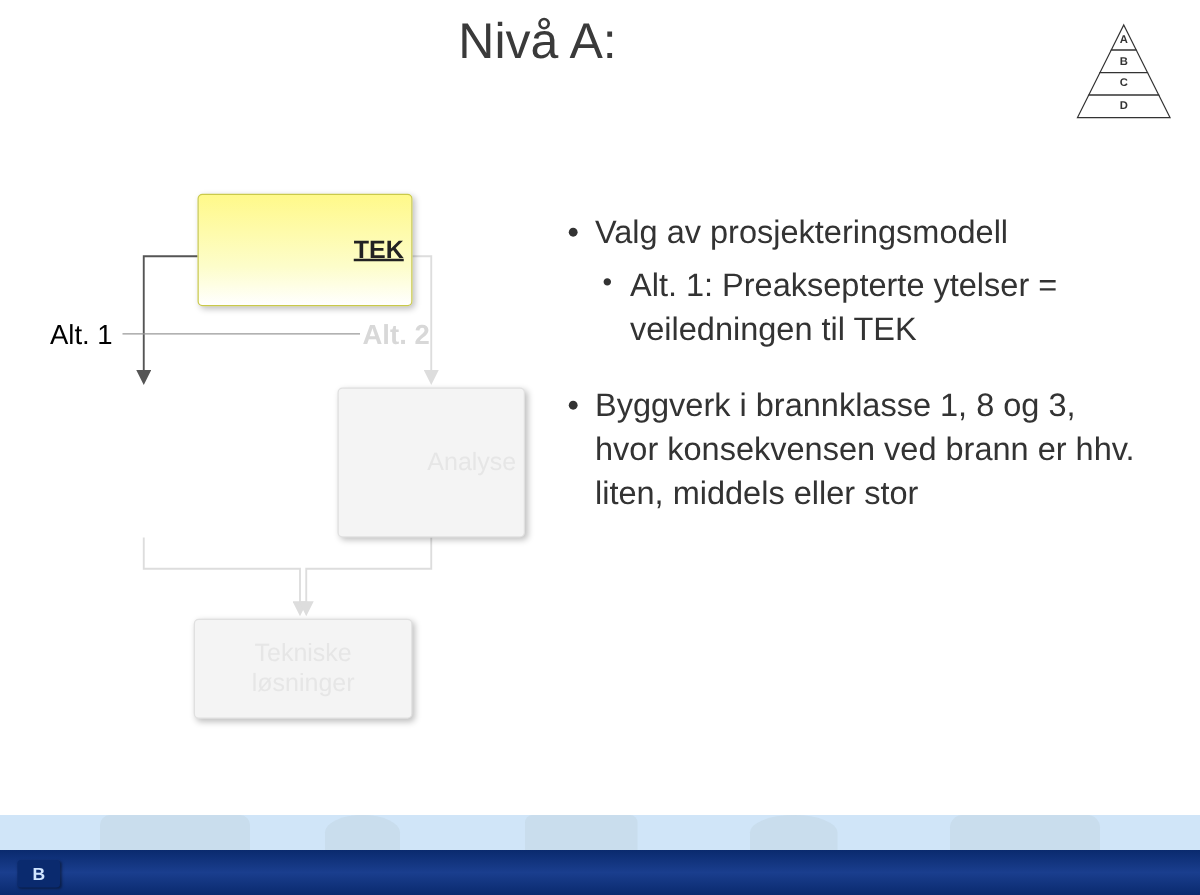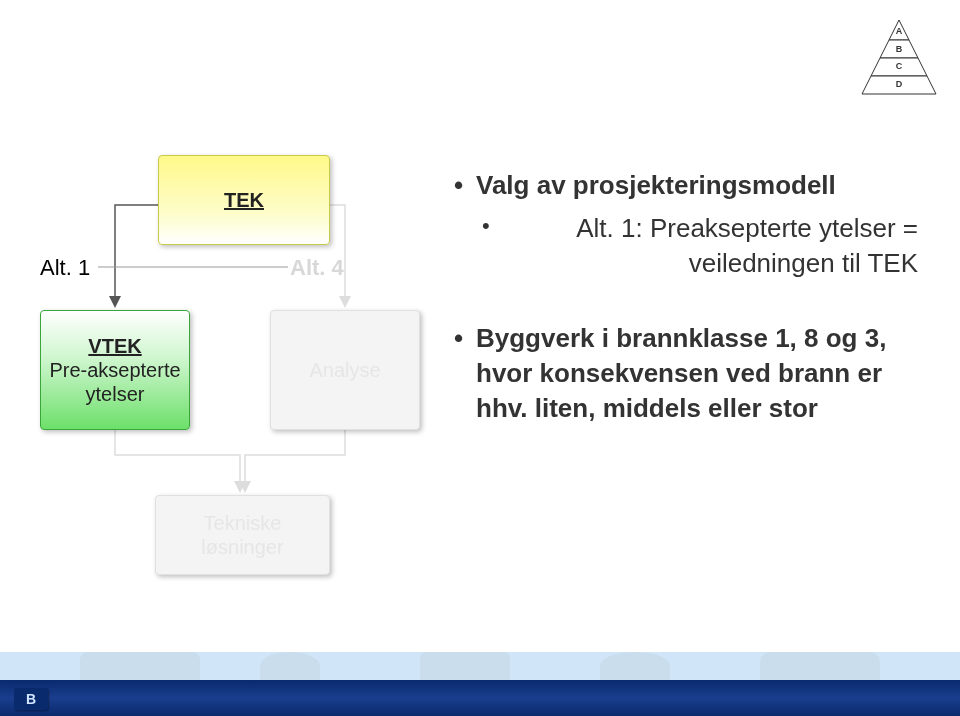--- a/index.html
+++ b/index.html
@@ -11,21 +11,21 @@
   .title div { font-size: 40px; color: #3a3a3a; line-height: 1.25; }
 
   
   .pyramid { position: absolute; right: 22px; top: 18px; width: 78px; height: 80px; }
   .pyramid svg { width: 78px; height: 80px; display:block; }
   .pyramid .lbl { position: absolute; width: 100%; text-align: center; font-size: 9px; font-weight: bold; color: #333; }
 
   
   .diagram { position: absolute; left: 40px; top: 155px; width: 400px; height: 440px; }
 
-  .box { position: absolute; border-radius: 4px; text-align: center; font-size: 20px; color: #222; box-shadow: 2px 2px 5px rgba(0,0,0,0.25); display:flex; flex-direction:column; justify-content:center; align-items:center; padding:4px 6px; line-height:1.2; }
+  .box { position: absolute; border-radius: 4px; text-align: center; font-size: 20px; color: #222; box-shadow: 2px 2px 5px rgba(0,0,0,0.25); display:flex; flex-direction:column; justify-content:center; align-items:flex-end; padding:4px 6px; line-height:1.2; }
   .box .u { text-decoration: underline; font-weight: bold; }
 
   .tek { left: 118px; top: 0; width: 172px; height: 90px;
          background: linear-gradient(to bottom, #fff98a 0%, #fdfdca 65%, #ffffff 100%);
          border: 1px solid #c9c94a; }
 
   .alt1lbl { position:absolute; left:0; top:100px; font-size:22px; font-weight:normal; }
   .alt2lbl { position:absolute; left:250px; top:100px; font-size:22px; font-weight:bold; color:#d8d8d8; }
 
   .vtek { left: 0; top: 155px; width: 150px; height: 120px;
@@ -37,41 +37,42 @@
 
   .teknisk { left: 115px; top: 340px; width: 175px; height: 80px;
              background: #f4f4f4; border: 1px solid #e0e0e0; color:#e6e6e6; }
 
   
   .connectors { position:absolute; left:0; top:0; width:400px; height:440px; pointer-events:none; }
 
   
   .bullets { position:absolute; left:448px; top:168px; width:470px; font-size:26px; color:#333; }
   .bullets ul { list-style:none; }
-  .bullets li.l1 { position:relative; padding-left:28px; margin-bottom:8px; line-height:1.35;font-weight:bold; }
+  .bullets li.l1 { position:relative; padding-left:28px; margin-bottom:8px; line-height:1.35; }
   .bullets li.l1::before { content:"•"; position:absolute; left:6px; top:0; font-size:26px; }
-  .bullets li.l2 { position:relative; padding-left:56px; margin-bottom:40px; line-height:1.35;text-align:right; }
+  .bullets li.l2 { position:relative; padding-left:56px; margin-bottom:26px; line-height:1.35; }
   .bullets li.l2::before { content:"•"; position:absolute; left:34px; top:0; font-size:22px; }
 
   
   .bottombar { position:absolute; left:0; bottom:0; width:960px; height:64px; overflow:hidden; }
   .bb-bg { position:absolute; inset:0; background:#d0e5f8; }
   .bb-strip { position:absolute; left:0; bottom:0; width:960px; height:36px;
               background: linear-gradient(to bottom, #0a2a6e 0%, #1a3e8e 50%, #0a2a6e 100%); }
   .bb-shape { position:absolute; bottom:36px; height:28px; background: rgba(200,220,235,0.9); }
   .logo { position:absolute; left:14px; bottom:6px; width:34px; height:22px;
           background:#0a2a6e; border-radius:3px; display:flex; align-items:center; justify-content:center;
           color:#d0e5ff; font-weight:bold; font-size:14px; box-shadow:1px 1px 2px rgba(0,0,0,0.4); }
 </style>
 </head>
 <body>
 
 <div class="slide">
 
   <div class="title">
+    <div>Nivå A:</div>
   </div>
 
   <div class="pyramid">
     <svg viewBox="0 0 78 80">
       <polygon points="39,2 49,22 29,22" fill="#fff" stroke="#333" stroke-width="1"></polygon>
       <polygon points="29,22 49,22 58,40 20,40" fill="#fff" stroke="#333" stroke-width="1"></polygon>
       <polygon points="20,40 58,40 67,58 11,58" fill="#fff" stroke="#333" stroke-width="1"></polygon>
       <polygon points="11,58 67,58 76,76 2,76" fill="#fff" stroke="#333" stroke-width="1"></polygon>
     </svg>
     <span class="lbl" style="top:8px">A</span>
@@ -101,26 +102,22 @@
       <path d="M75,275 L75,300 L200,300 L200,335" fill="none" stroke="#ddd" stroke-width="1.5" marker-end="url(#ahf)"></path>
 
       <path d="M305,275 L305,300 L205,300 L205,335" fill="none" stroke="#ddd" stroke-width="1.5" marker-end="url(#ahf)"></path>
     </svg>
 
     <div class="box tek">
       <span class="u">TEK</span>
     </div>
 
     <div class="alt1lbl">Alt. 1</div>
-    <div class="alt2lbl">Alt. 4</div>
+    <div class="alt2lbl">Alt. 2</div>
 
-    <div class="box vtek">
-      <span class="u">VTEK</span>
-      <span>Pre-aksepterte ytelser</span>
-    </div>
 
     <div class="box analyse">
       <span>Analyse</span>
     </div>
 
     <div class="box teknisk">
       <span>Tekniske løsninger</span>
     </div>
   </div>
 

